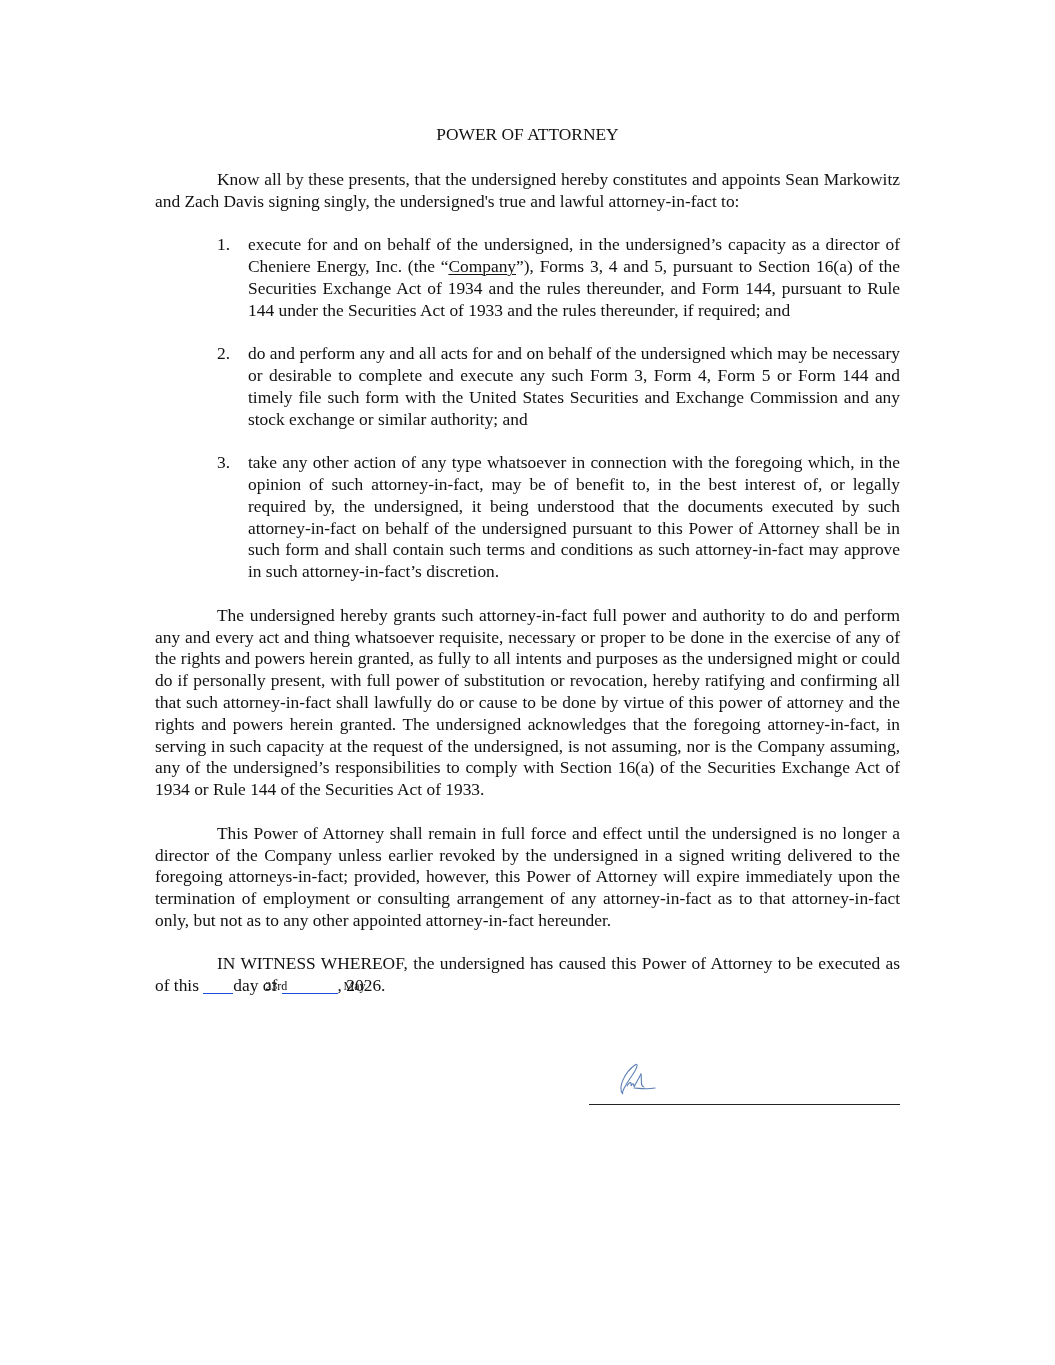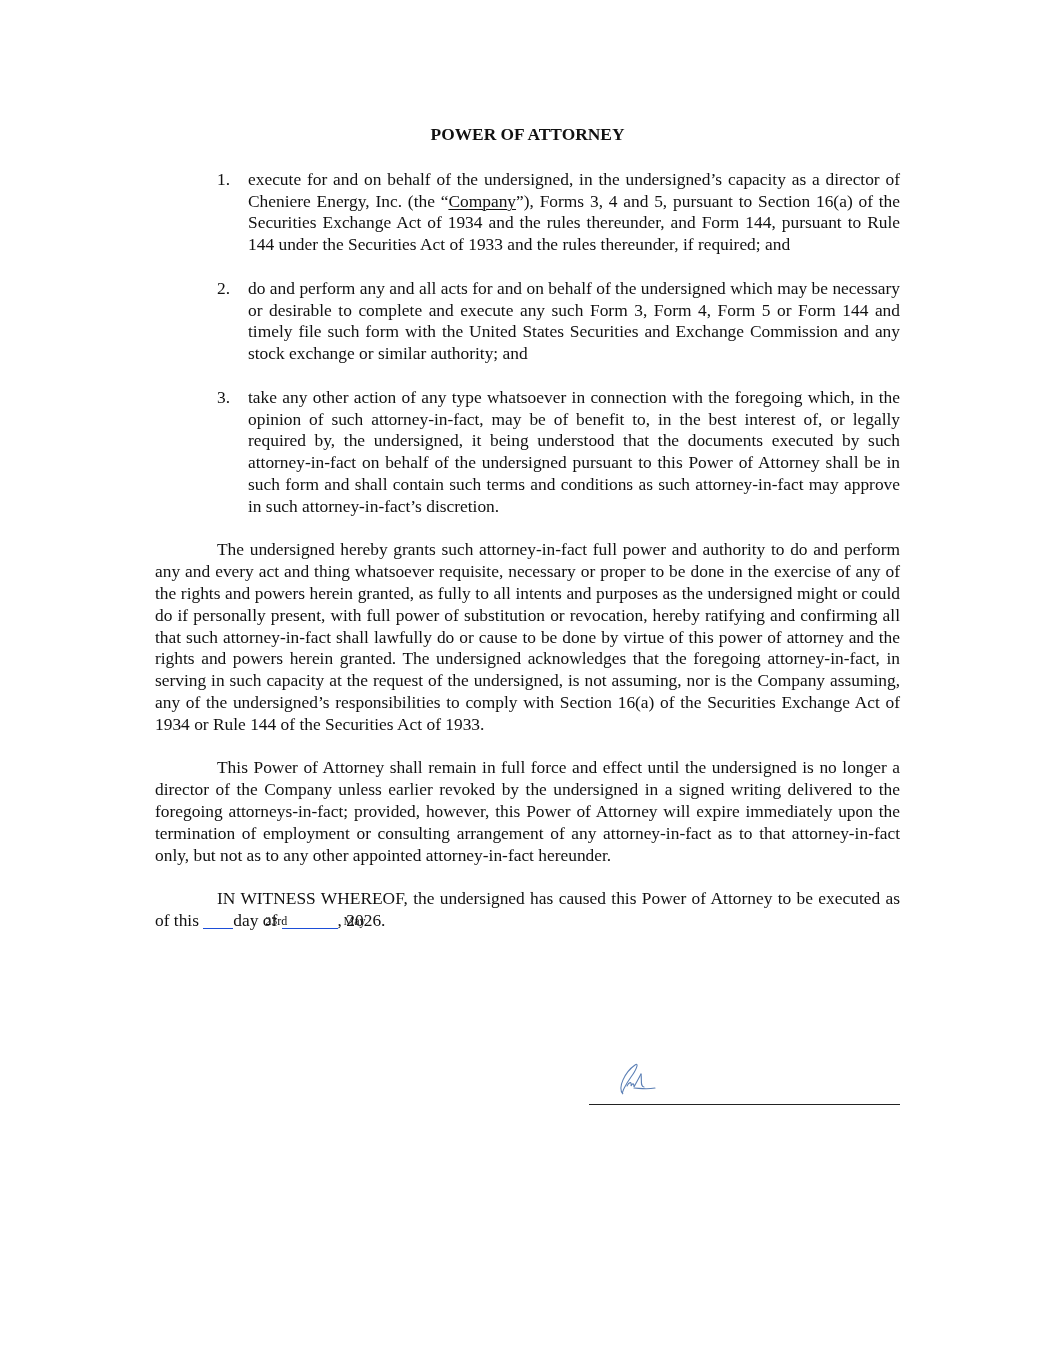--- a/index.html
+++ b/index.html
@@ -19,21 +19,21 @@
     }
     .page {
       position: absolute;
       left: 155px;
       top: 124px;
       width: 745px;
     }
     .title {
       text-align: center;
       margin: 0 0 23px 0;
-      font-weight: bold;
+      font-weight: normal;
       font-size: 17.4px;
     }
     p.para {
       margin: 0 0 21.8px 0;
       text-align: justify;
       text-indent: 62px;
     }
     ol.powers {
       list-style: none;
       margin: 0 0 21.8px 0;
@@ -89,20 +89,21 @@
     .sig-name {
       margin-top: 1px;
     }
   </style>
 </head>
 <body>
 
 <div class="page">
   <div class="title">POWER OF ATTORNEY</div>
 
+  <p class="para">Know all by these presents, that the undersigned hereby constitutes and appoints Sean Markowitz and Zach Davis signing singly, the undersigned's true and lawful attorney-in-fact to:</p>
 
   <ol class="powers">
     <li>
       <span class="num">1.</span>
       <span>execute for and on behalf of the undersigned, in the undersigned’s capacity as a director of Cheniere Energy, Inc. (the “</span><span class="ul">Company</span><span>”), Forms 3, 4 and 5, pursuant to Section 16(a) of the Securities Exchange Act of 1934 and the rules thereunder, and Form 144, pursuant to Rule 144 under the Securities Act of 1933 and the rules thereunder, if required; and</span>
     </li>
     <li>
       <span class="num">2.</span>
       <span>do and perform any and all acts for and on behalf of the undersigned which may be necessary or desirable to complete and execute any such Form 3, Form 4, Form 5 or Form 144 and timely file such form with the United States Securities and Exchange Commission and any stock exchange or similar authority; and</span>
     </li>

